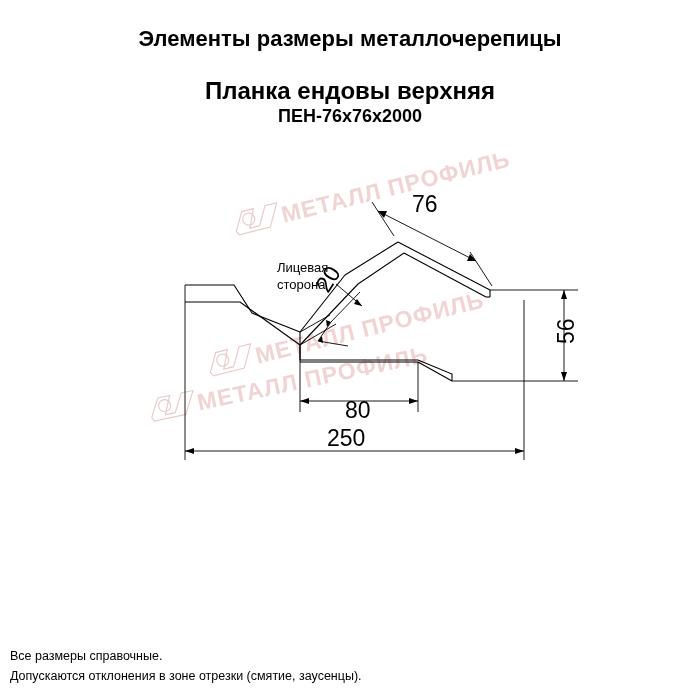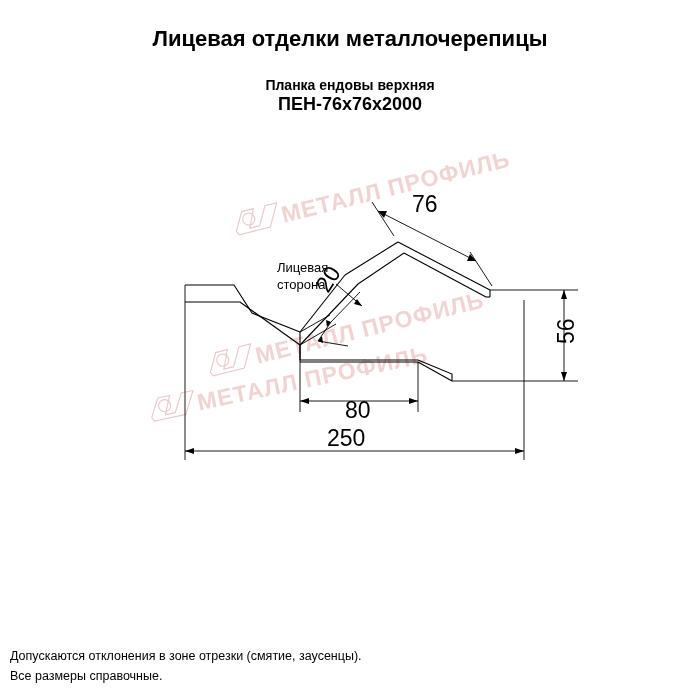--- a/index.html
+++ b/index.html
@@ -24,21 +24,21 @@
     text-align: center;
     padding-top: 26px;
   }
   .main-title {
     font-size: 22px;
     font-weight: bold;
     letter-spacing: 0px;
     line-height: 1.2;
   }
   .sub-title {
-    font-size: 14px;
+    font-size: 24px;
     font-weight: bold;
     margin-top: 25px;
     line-height: 1.2;
   }
   .code-title {
     font-size: 18px;
     font-weight: bold;
     line-height: 1.2;
   }
   .drawing-wrap {
@@ -93,21 +93,21 @@
     font-size: 13px;
     fill: #000000;
   }
 </style>
 </head>
 <body>
 
 <div class="page">
 
   <div class="title-block">
-    <div class="main-title">Лицевая отделки металлочерепицы</div>
+    <div class="main-title">Элементы размеры металлочерепицы</div>
     <div class="sub-title">Планка ендовы верхняя</div>
     <div class="code-title">ПЕН-76х76х2000</div>
   </div>
 
   <div class="drawing-wrap">
     <svg class="drawing" width="700" height="380" viewBox="0 0 700 380" xmlns="http://www.w3.org/2000/svg">
 
       <g opacity="0.95">
         <g transform="translate(232,64) rotate(-14)">
           <path class="wm" d="M0 18 L10 0 L22 0 L14 18 L24 18 L34 0 L46 0 L34 22 L2 22 Z"></path>
@@ -206,17 +206,17 @@
         <text class="lbl" x="277" y="122">Лицевая</text>
         <text class="lbl" x="277" y="139">сторона</text>
         <path class="dim" d="M336 134 L362 156"></path>
         <polygon points="362,156 354,154 357,149" fill="#000"></polygon>
       </g>
 
     </svg>
   </div>
 
   <div class="footer">
+    <div>Все размеры справочные.</div>
     <div>Допускаются отклонения в зоне отрезки (смятие, заусенцы).</div>
-    <div>Все размеры справочные.</div>
   </div>
 
 </div>
 
 </body></html>

